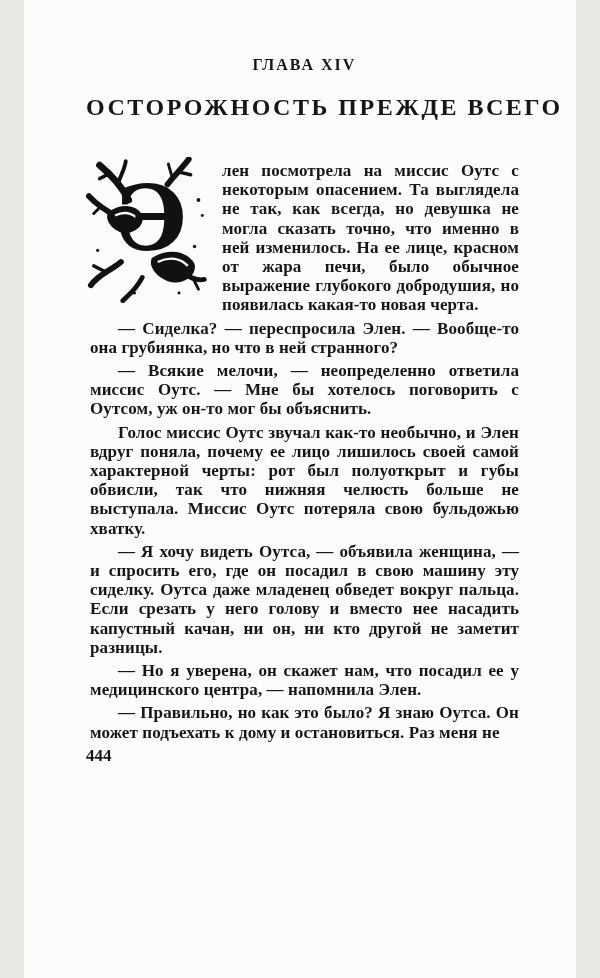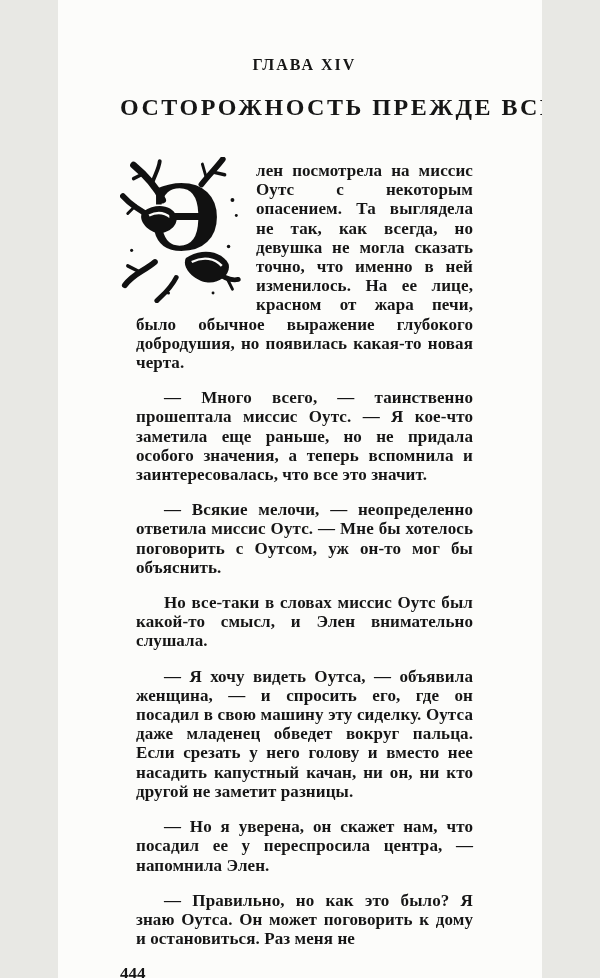--- a/index.html
+++ b/index.html
@@ -2,21 +2,21 @@
 <html lang="ru"><head>
 <meta charset="utf-8">
 <style>
   html, body {
     margin: 0;
     padding: 0;
     background: #e8e8e4;
   }
   .page {
     position: relative;
-    width: 484px;
+    width: 552px;
     height: 978px;
     margin: 0 auto;
     background: #fcfcfa;
     color: #161616;
     font-family: "Liberation Serif", "DejaVu Serif", serif;
     overflow: hidden;
     box-sizing: border-box;
     padding: 56px 53px 0 62px;
   }
   .chapter-label {
@@ -35,21 +35,21 @@
     white-space: nowrap;
   }
   .body-text {
     text-align: justify;
     font-size: 17px;
     line-height: 19.2px;
     font-weight: bold;
     letter-spacing: 0.1px;
   }
   .body-text p {
-    margin: 16px;
+    margin: 4px;
     text-indent: 28px;
   }
   .opening-paragraph p {
     text-indent: 0;
   }
   .dropcap-art {
     float: left;
     width: 126px;
     height: 146px;
     margin: -4px 10px 2px 0;
@@ -113,23 +113,23 @@
             <circle cx="96" cy="140" r="1.5"></circle>
             <circle cx="12" cy="96" r="1.6"></circle>
           </g>
 
           <text x="68" y="96" text-anchor="middle" font-family="DejaVu Serif, Liberation Serif, serif" font-size="92" font-weight="bold" fill="#111">Э</text>
         </svg>
       </span>
       <p>лен посмотрела на миссис Оутс с некоторым опасением. Та выглядела не так, как всегда, но девушка не могла сказать точно, что именно в ней изменилось. На ее лице, красном от жара печи, было обычное выражение глубокого добродушия, но появилась какая-то новая черта.</p>
     </div>
 
-    <p>— Много всего, — таинственно прошептала миссис Оутс. — Я кое-что заметила еще раньше, но не придала особого значения, а теперь вспомнила и заинтересовалась, что все это значит.</p>
+    <p>— Сиделка? — переспросила Элен. — Вообще-то она грубиянка, но что в ней странного?</p>
     <p>— Всякие мелочи, — неопределенно ответила миссис Оутс. — Мне бы хотелось поговорить с Оутсом, уж он-то мог бы объяснить.</p>
-    <p>Но все-таки в словах миссис Оутс был какой-то смысл, и Элен внимательно слушала.</p>
+    <p>Голос миссис Оутс звучал как-то необычно, и Элен вдруг поняла, почему ее лицо лишилось своей самой характерной черты: рот был полуоткрыт и губы обвисли, так что нижняя челюсть больше не выступала. Миссис Оутс потеряла свою бульдожью хватку.</p>
     <p>— Я хочу видеть Оутса, — объявила женщина, — и спросить его, где он посадил в свою машину эту сиделку. Оутса даже младенец обведет вокруг пальца. Если срезать у него голову и вместо нее насадить капустный качан, ни он, ни кто другой не заметит разницы.</p>
-    <p>— Но я уверена, он скажет нам, что посадил ее у переспросила центра, — напомнила Элен.</p>
-    <p>— Правильно, но как это было? Я знаю Оутса. Он может поговорить к дому и остановиться. Раз меня не</p>
+    <p>— Но я уверена, он скажет нам, что посадил ее у медицинского центра, — напомнила Элен.</p>
+    <p>— Правильно, но как это было? Я знаю Оутса. Он может подъехать к дому и остановиться. Раз меня не</p>
   </div>
 
   <div class="page-number">444</div>
 
 </div>
 
 </body></html>

